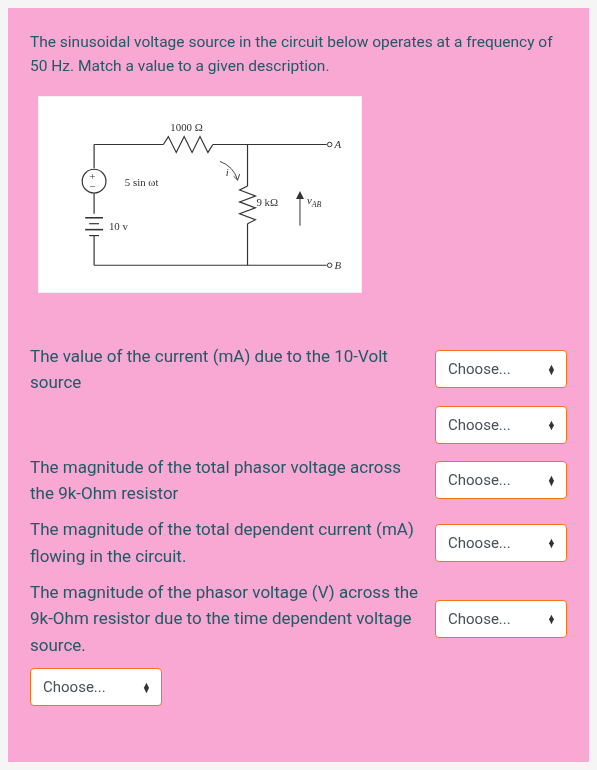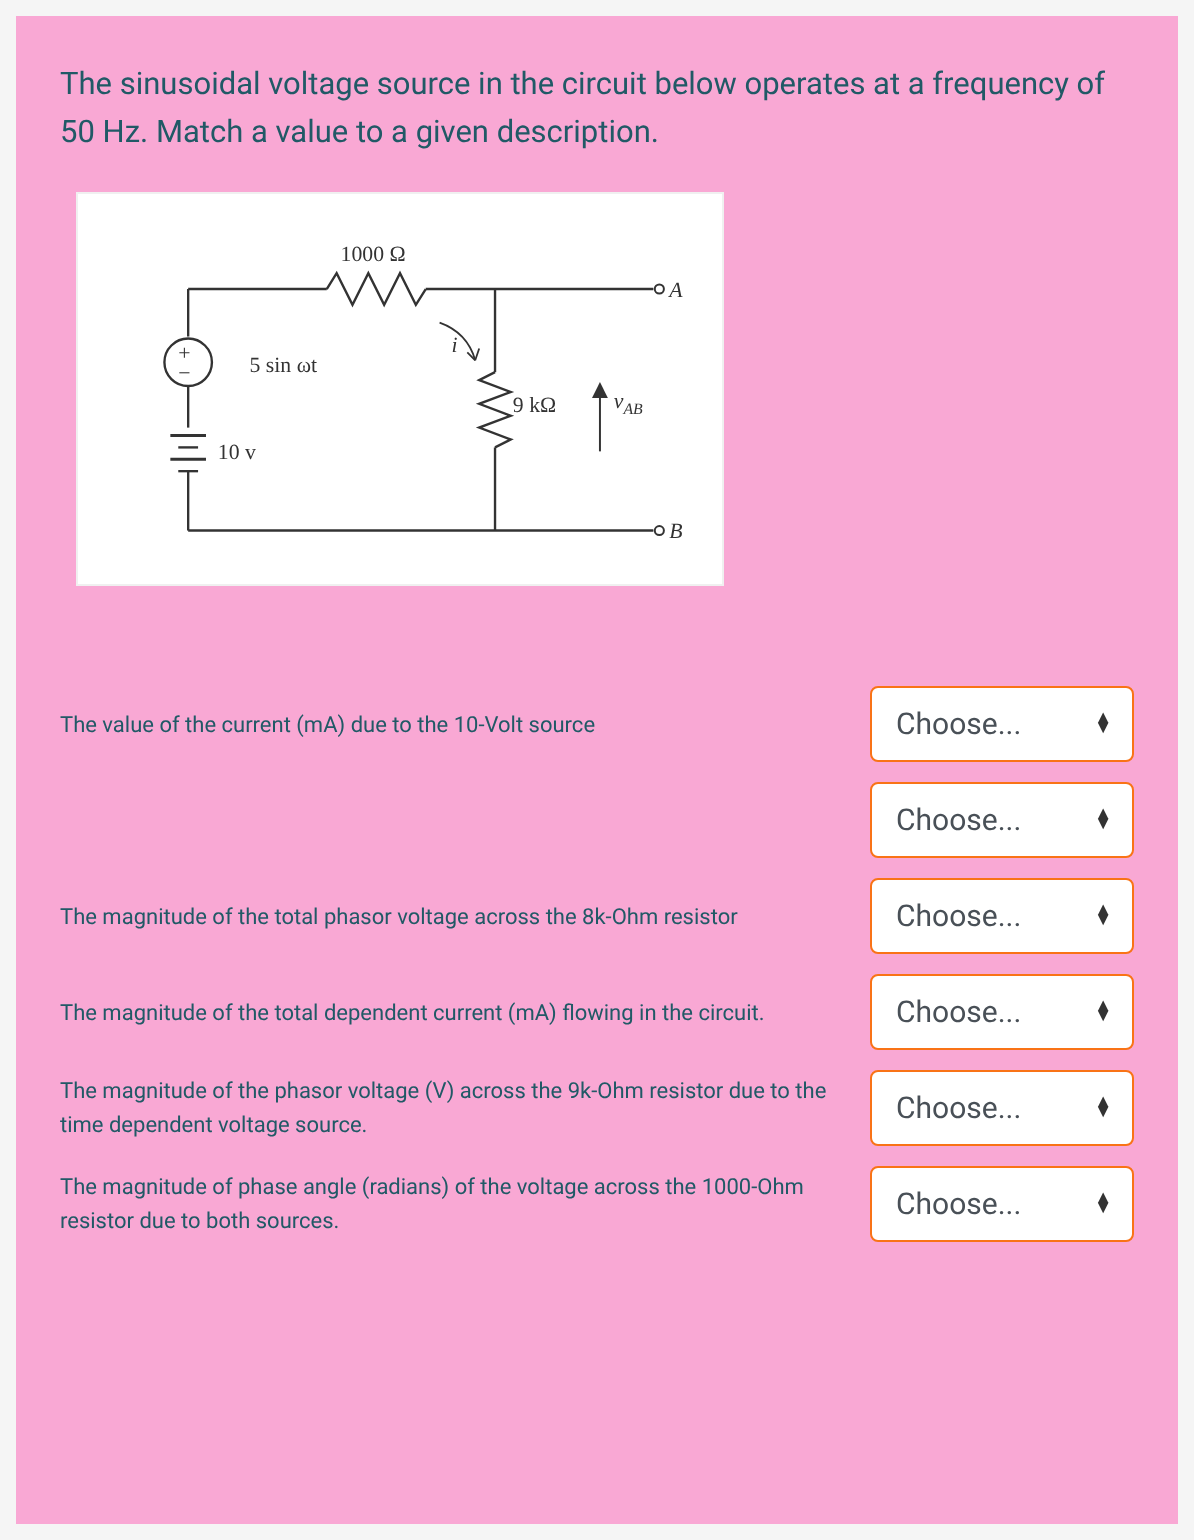--- a/index.html
+++ b/index.html
@@ -50,21 +50,21 @@
       fill: #333;
     }
     .match-row {
       display: flex;
       align-items: center;
       justify-content: space-between;
       margin-bottom: 10px;
     }
     .match-label {
       color: #215966;
-      font-size: 11px;
+      font-size: 17px;
       line-height: 1.55;
       flex: 1;
       padding-right: 14px;
     }
     .dropdown {
       background: #ffffff;
       border: 1px solid #f97316;
       border-radius: 4px;
       padding: 9px 42px 9px 12px;
       font-size: 15px;
@@ -165,21 +165,21 @@
     <div class="dropdown">
       <span>Choose...</span>
       <span class="dropdown-sort">
           <span>▲</span>
           <span>▼</span>
         </span>
     </div>
   </div>
 
   <div class="match-row">
-    <div class="match-label">The magnitude of the total phasor voltage across the 8k-Ohm resistor</div>
+    <div class="match-label">The magnitude of the total phasor voltage across the 9k-Ohm resistor</div>
     <div class="dropdown">
       <span>Choose...</span>
       <span class="dropdown-sort">
           <span>▲</span>
           <span>▼</span>
         </span>
     </div>
   </div>
 
   <div class="match-row">
@@ -198,21 +198,20 @@
     <div class="dropdown">
       <span>Choose...</span>
       <span class="dropdown-sort">
           <span>▲</span>
           <span>▼</span>
         </span>
     </div>
   </div>
 
   <div class="match-row">
-    <div class="match-label">The magnitude of phase angle (radians) of the voltage across the 1000-Ohm resistor due to both sources.</div>
     <div class="dropdown">
       <span>Choose...</span>
       <span class="dropdown-sort">
           <span>▲</span>
           <span>▼</span>
         </span>
     </div>
   </div>
 
 </div>

